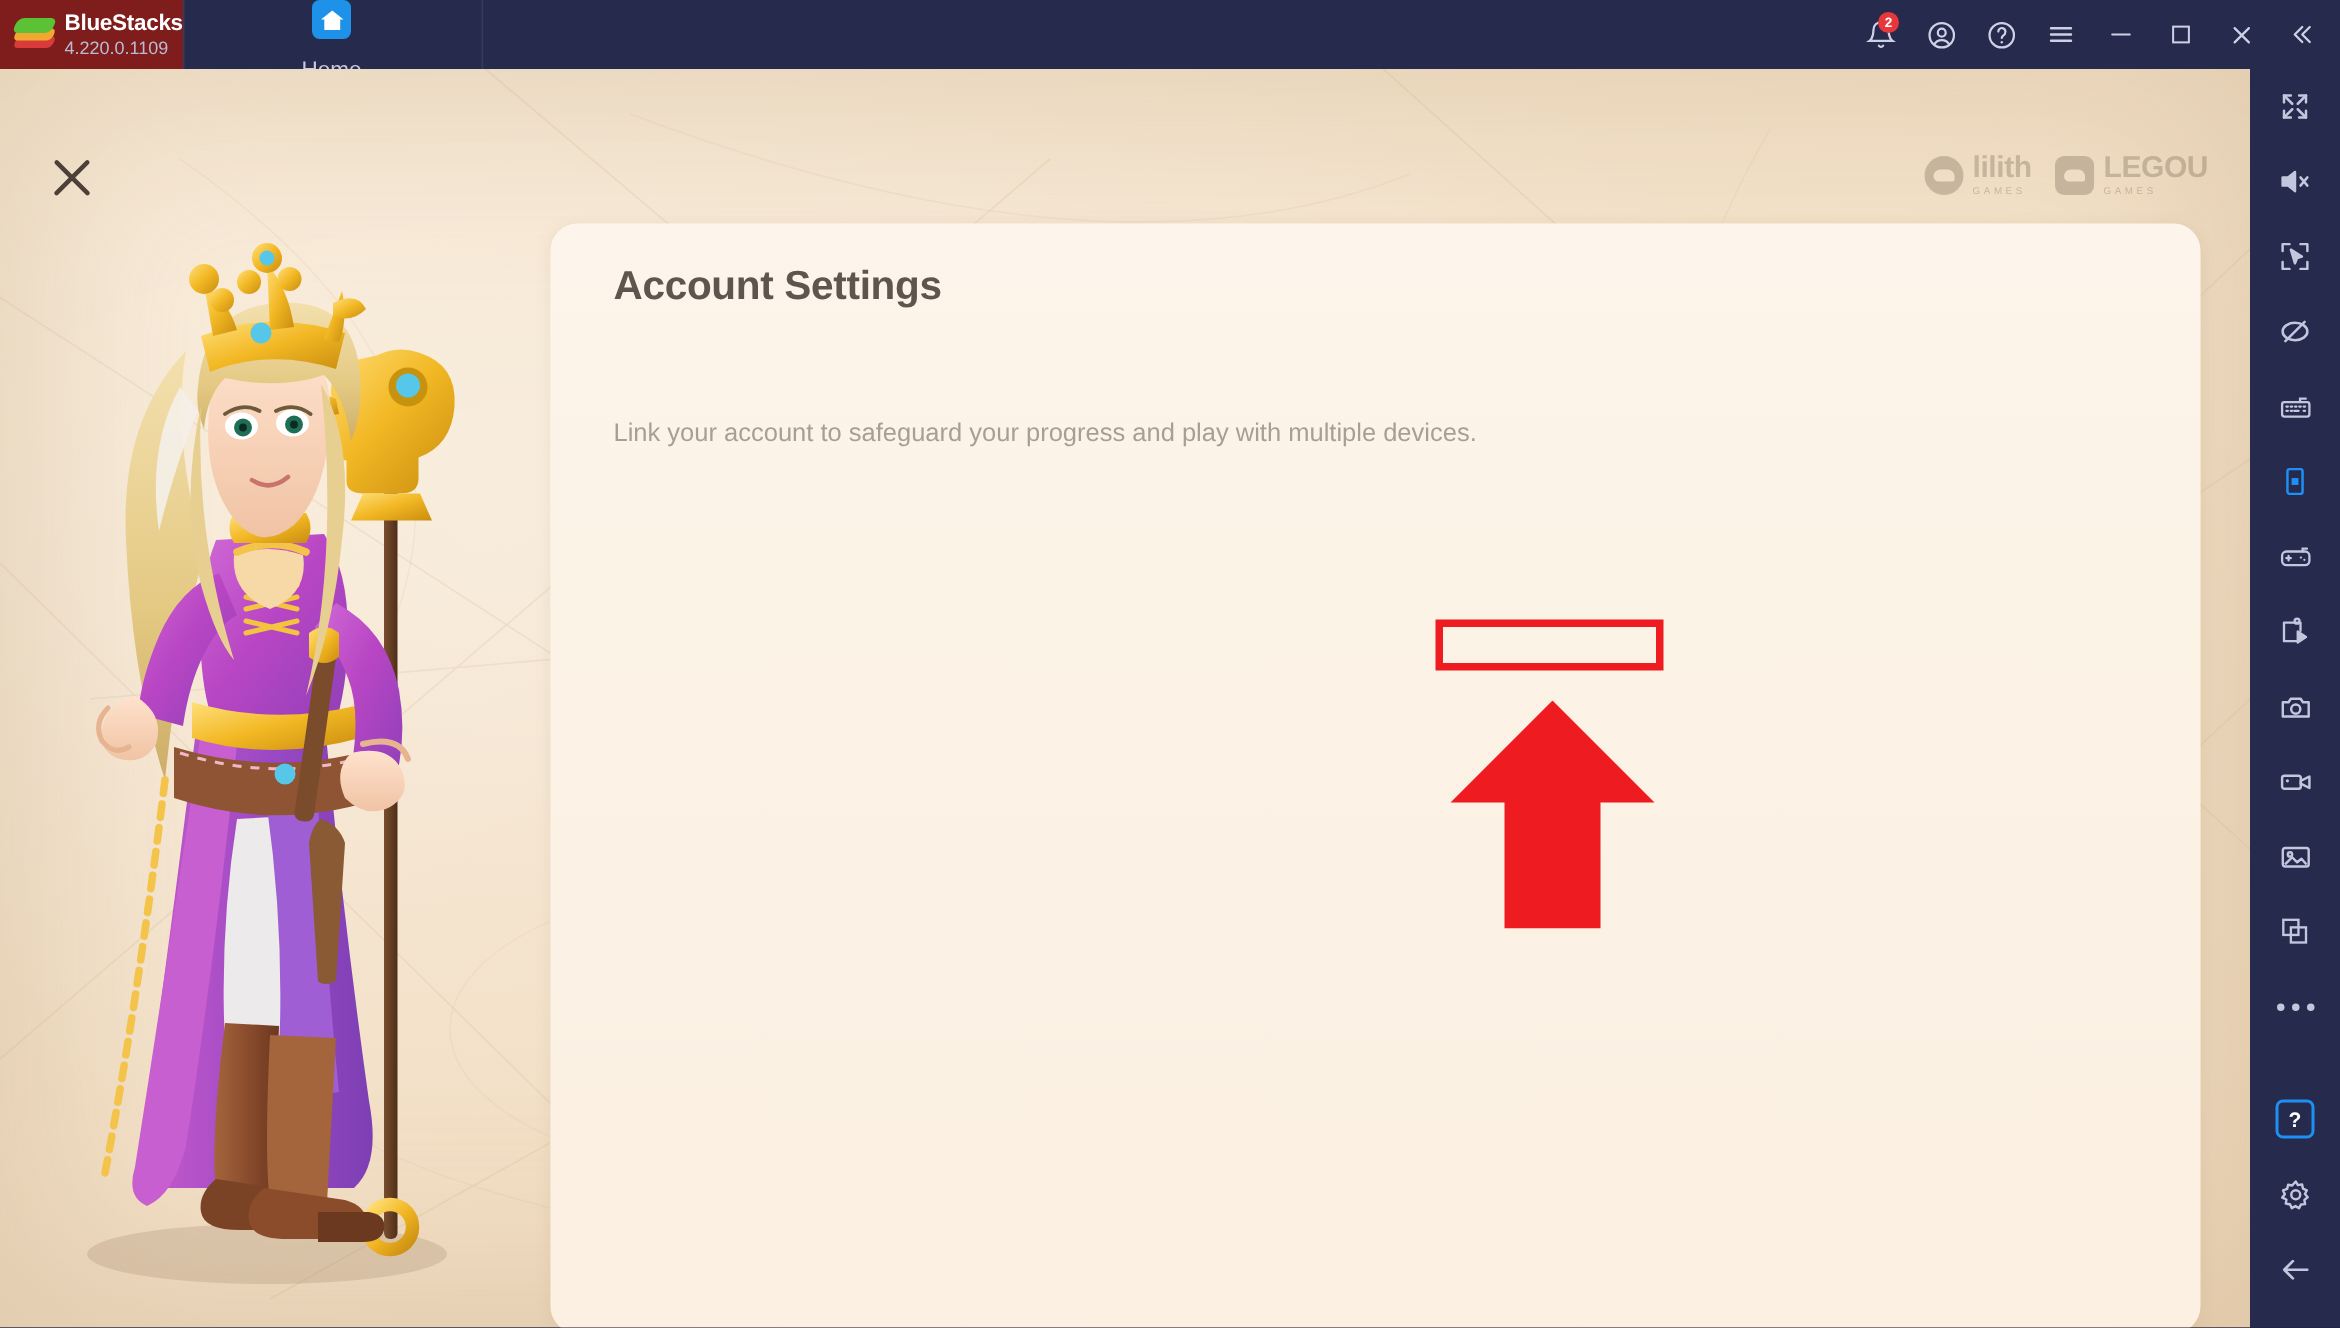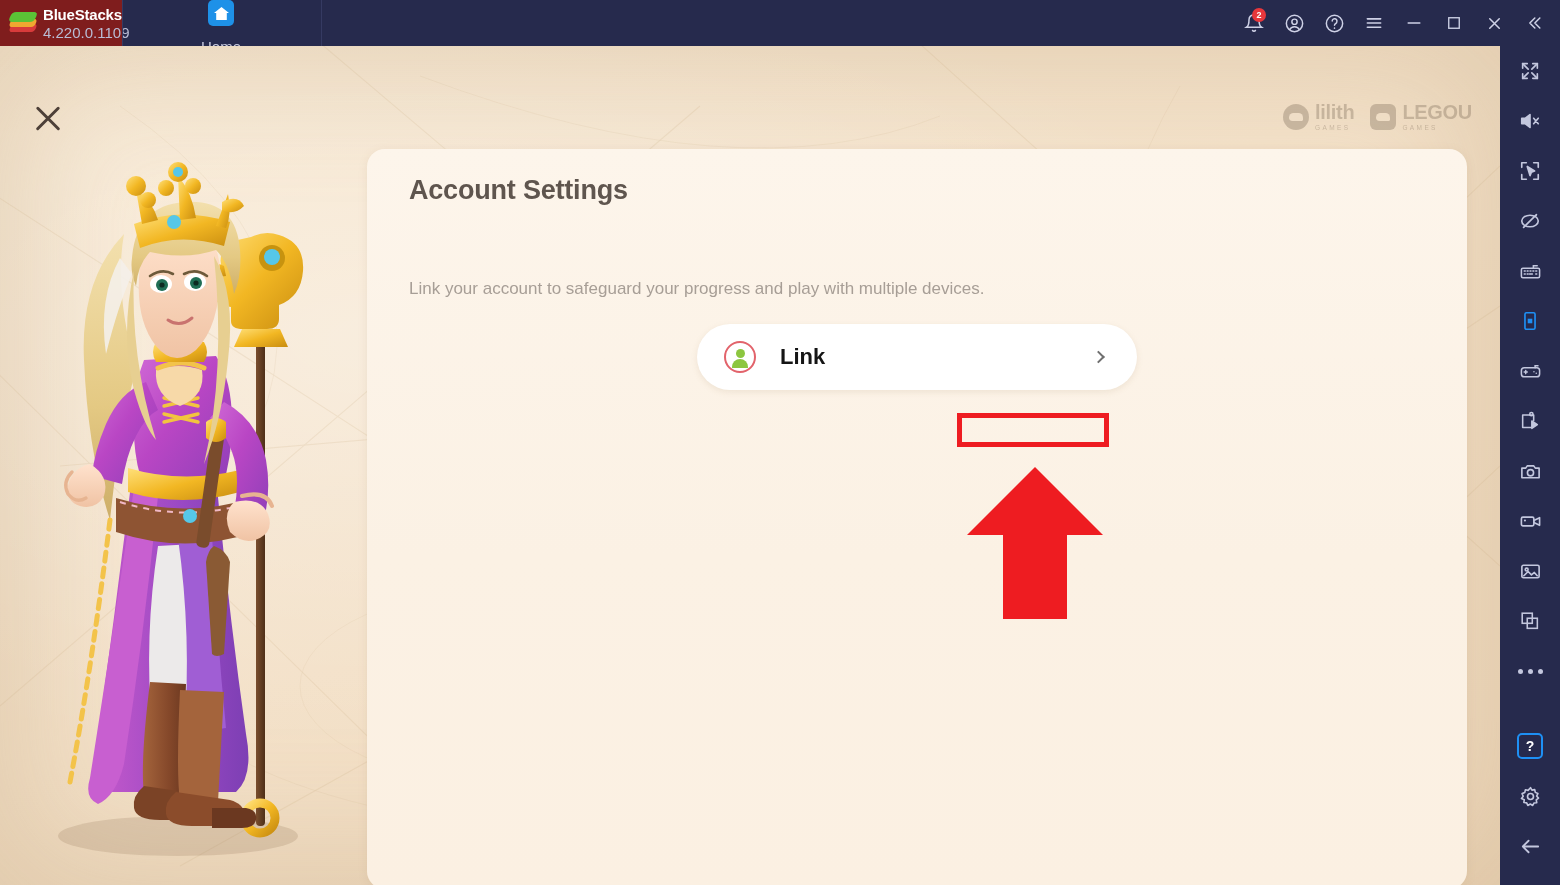--- a/index.html
+++ b/index.html
@@ -24,21 +24,21 @@
     padding-left: 10px;
     background: #7f1d1d;
   }
   .bs-logo { width: 26px; height: 26px; position: relative; flex: none; }
   .bs-logo i { position: absolute; left: 0; width: 26px; height: 8px; border-radius: 3px/4px; display:block; }
   .bs-logo i:nth-child(1) { top: 14px; background: #d93b3b; transform: skewX(-24deg); }
   .bs-logo i:nth-child(2) { top: 9px;  background: #f0a830; transform: skewX(-24deg); }
   .bs-logo i:nth-child(3) { top: 2px;  background: #5bc236; transform: skewX(-24deg); height:10px; border-radius:4px; }
   .bs-names { display: flex; flex-direction: column; justify-content: center; line-height: 1; }
   .bs-name { color: #ffffff; font-size: 15px; font-weight: bold; letter-spacing: -0.2px; }
-  .bs-ver { color: #b9bcd4; font-size: 15px; margin-top: 3px; }
+  .bs-ver { color: #b9bcd4; font-size: 12px; margin-top: 3px; }
 
   .tab {
     height: 46px; display: flex; align-items: center; gap: 12px;
     padding: 0 16px 0 14px;
     border-left: 1px solid #353a62;
     border-right: 1px solid #353a62;
     color: #c8cbe0; font-size: 15px;
     cursor: pointer;
     min-width: 200px;
     flex-direction: column;
@@ -436,28 +436,20 @@
       <circle cx="138" cy="42" r="8" fill="url(#gold)"></circle>
       <circle cx="150" cy="26" r="5" fill="#56c7e8"></circle>
       <circle cx="146" cy="76" r="7" fill="#56c7e8"></circle>
       <path d="M194 56 q16 -8 22 4 q-10 10 -22 4z" fill="url(#gold)"></path>
     </svg>
 
     <div class="panel">
       <div class="panel-title">Account Settings</div>
       <div class="panel-sub">Link your account to safeguard your progress and play with multiple devices.</div>
 
-      <div class="link-card">
-        <div class="link-ico">
-          <span class="head"></span>
-            <span class="body"></span>
-        </div>
-        <span class="link-label">Link</span>
-        <span class="link-chev"></span>
-      </div>
 
 
       <div class="anno-box"></div>
 
       <svg class="anno-arrow" viewBox="0 0 140 152">
         <path d="M70 0 L138 68 L102 68 L102 152 L38 152 L38 68 L2 68 Z" fill="#ee1c21"></path>
       </svg>
     </div>
   </div>
 

